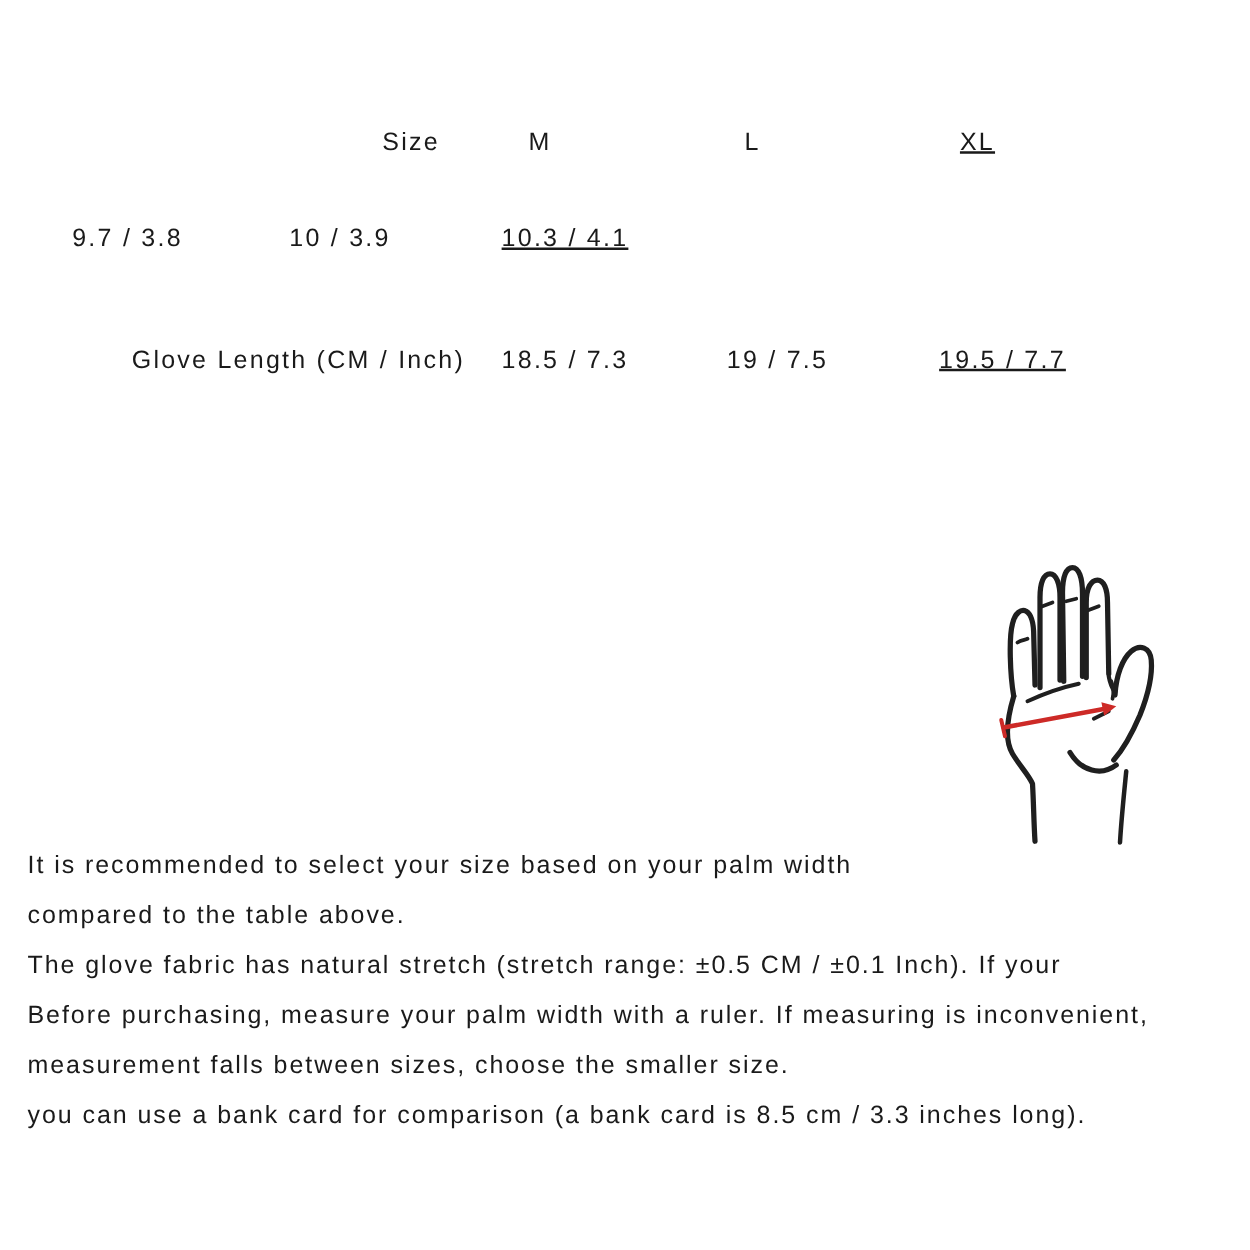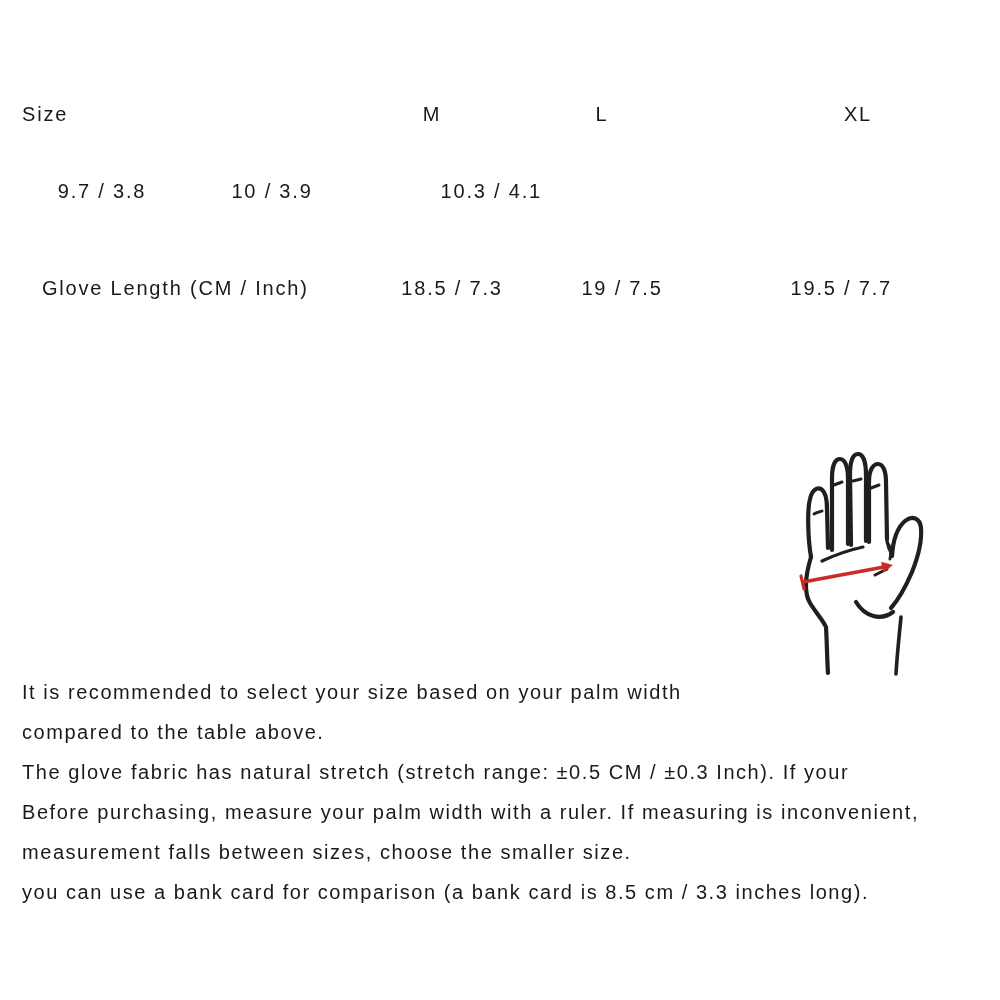--- a/index.html
+++ b/index.html
@@ -8,24 +8,24 @@
     font-family:"Liberation Sans","DejaVu Sans",sans-serif;color:#1a1a1a;
     overflow:hidden;
   }
   .size-table{position:absolute;left:22px;top:0;width:870px;}
   .trow{position:absolute;left:0;display:flex;align-items:baseline;
         font-size:20px;letter-spacing:1.8px;line-height:24px;}
   .trow.header{top:102px;}
   .trow.r1{top:179px;}
   .trow.r2{top:276px;margin-left:20px;}
   .cell{display:block;}
-  .col-label{width:330px;text-align:left;white-space:pre;}
+  .col-label{width:330px;text-align:right;white-space:pre;}
   .col-m{width:160px;text-align:center;}
   .col-l{width:180px;text-align:center;}
-  .col-xl{width:180px;text-align:right;}
+  .col-xl{width:180px;text-align:center;text-decoration:underline;}
   .hand-wrap{position:absolute;left:770px;top:430px;width:230px;height:260px;}
   .notes{position:absolute;left:22px;top:672px;width:975px;}
   .note-line{font-size:20px;letter-spacing:1.55px;line-height:40px;white-space:pre;}
 </style>
 </head>
 <body>
 
 <div>
 
   <div class="size-table">
@@ -84,19 +84,19 @@
         <path d="M33,152 L114,137" fill="none" stroke="#cd2a27" stroke-width="3.6" stroke-linecap="round"></path>
         <path d="M31,146 L34,159" fill="none" stroke="#cd2a27" stroke-width="3.2" stroke-linecap="round"></path>
         <polygon points="123,135 113.3,142.6 111.1,131.8" fill="#cd2a27"></polygon>
       </g>
     </svg>
   </div>
 
   <div class="notes">
     <div class="note-line">It is recommended to select your size based on your palm width</div>
     <div class="note-line">compared to the table above.</div>
-    <div class="note-line">The glove fabric has natural stretch (stretch range: ±0.5 CM / ±0.3 Inch). If your</div>
+    <div class="note-line">The glove fabric has natural stretch (stretch range: ±0.5 CM / ±0.1 Inch). If your</div>
     <div class="note-line">Before purchasing, measure your palm width with a ruler. If measuring is inconvenient,</div>
     <div class="note-line">measurement falls between sizes, choose the smaller size.</div>
     <div class="note-line">you can use a bank card for comparison (a bank card is 8.5 cm / 3.3 inches long).</div>
   </div>
 
 </div>
 
 </body></html>

